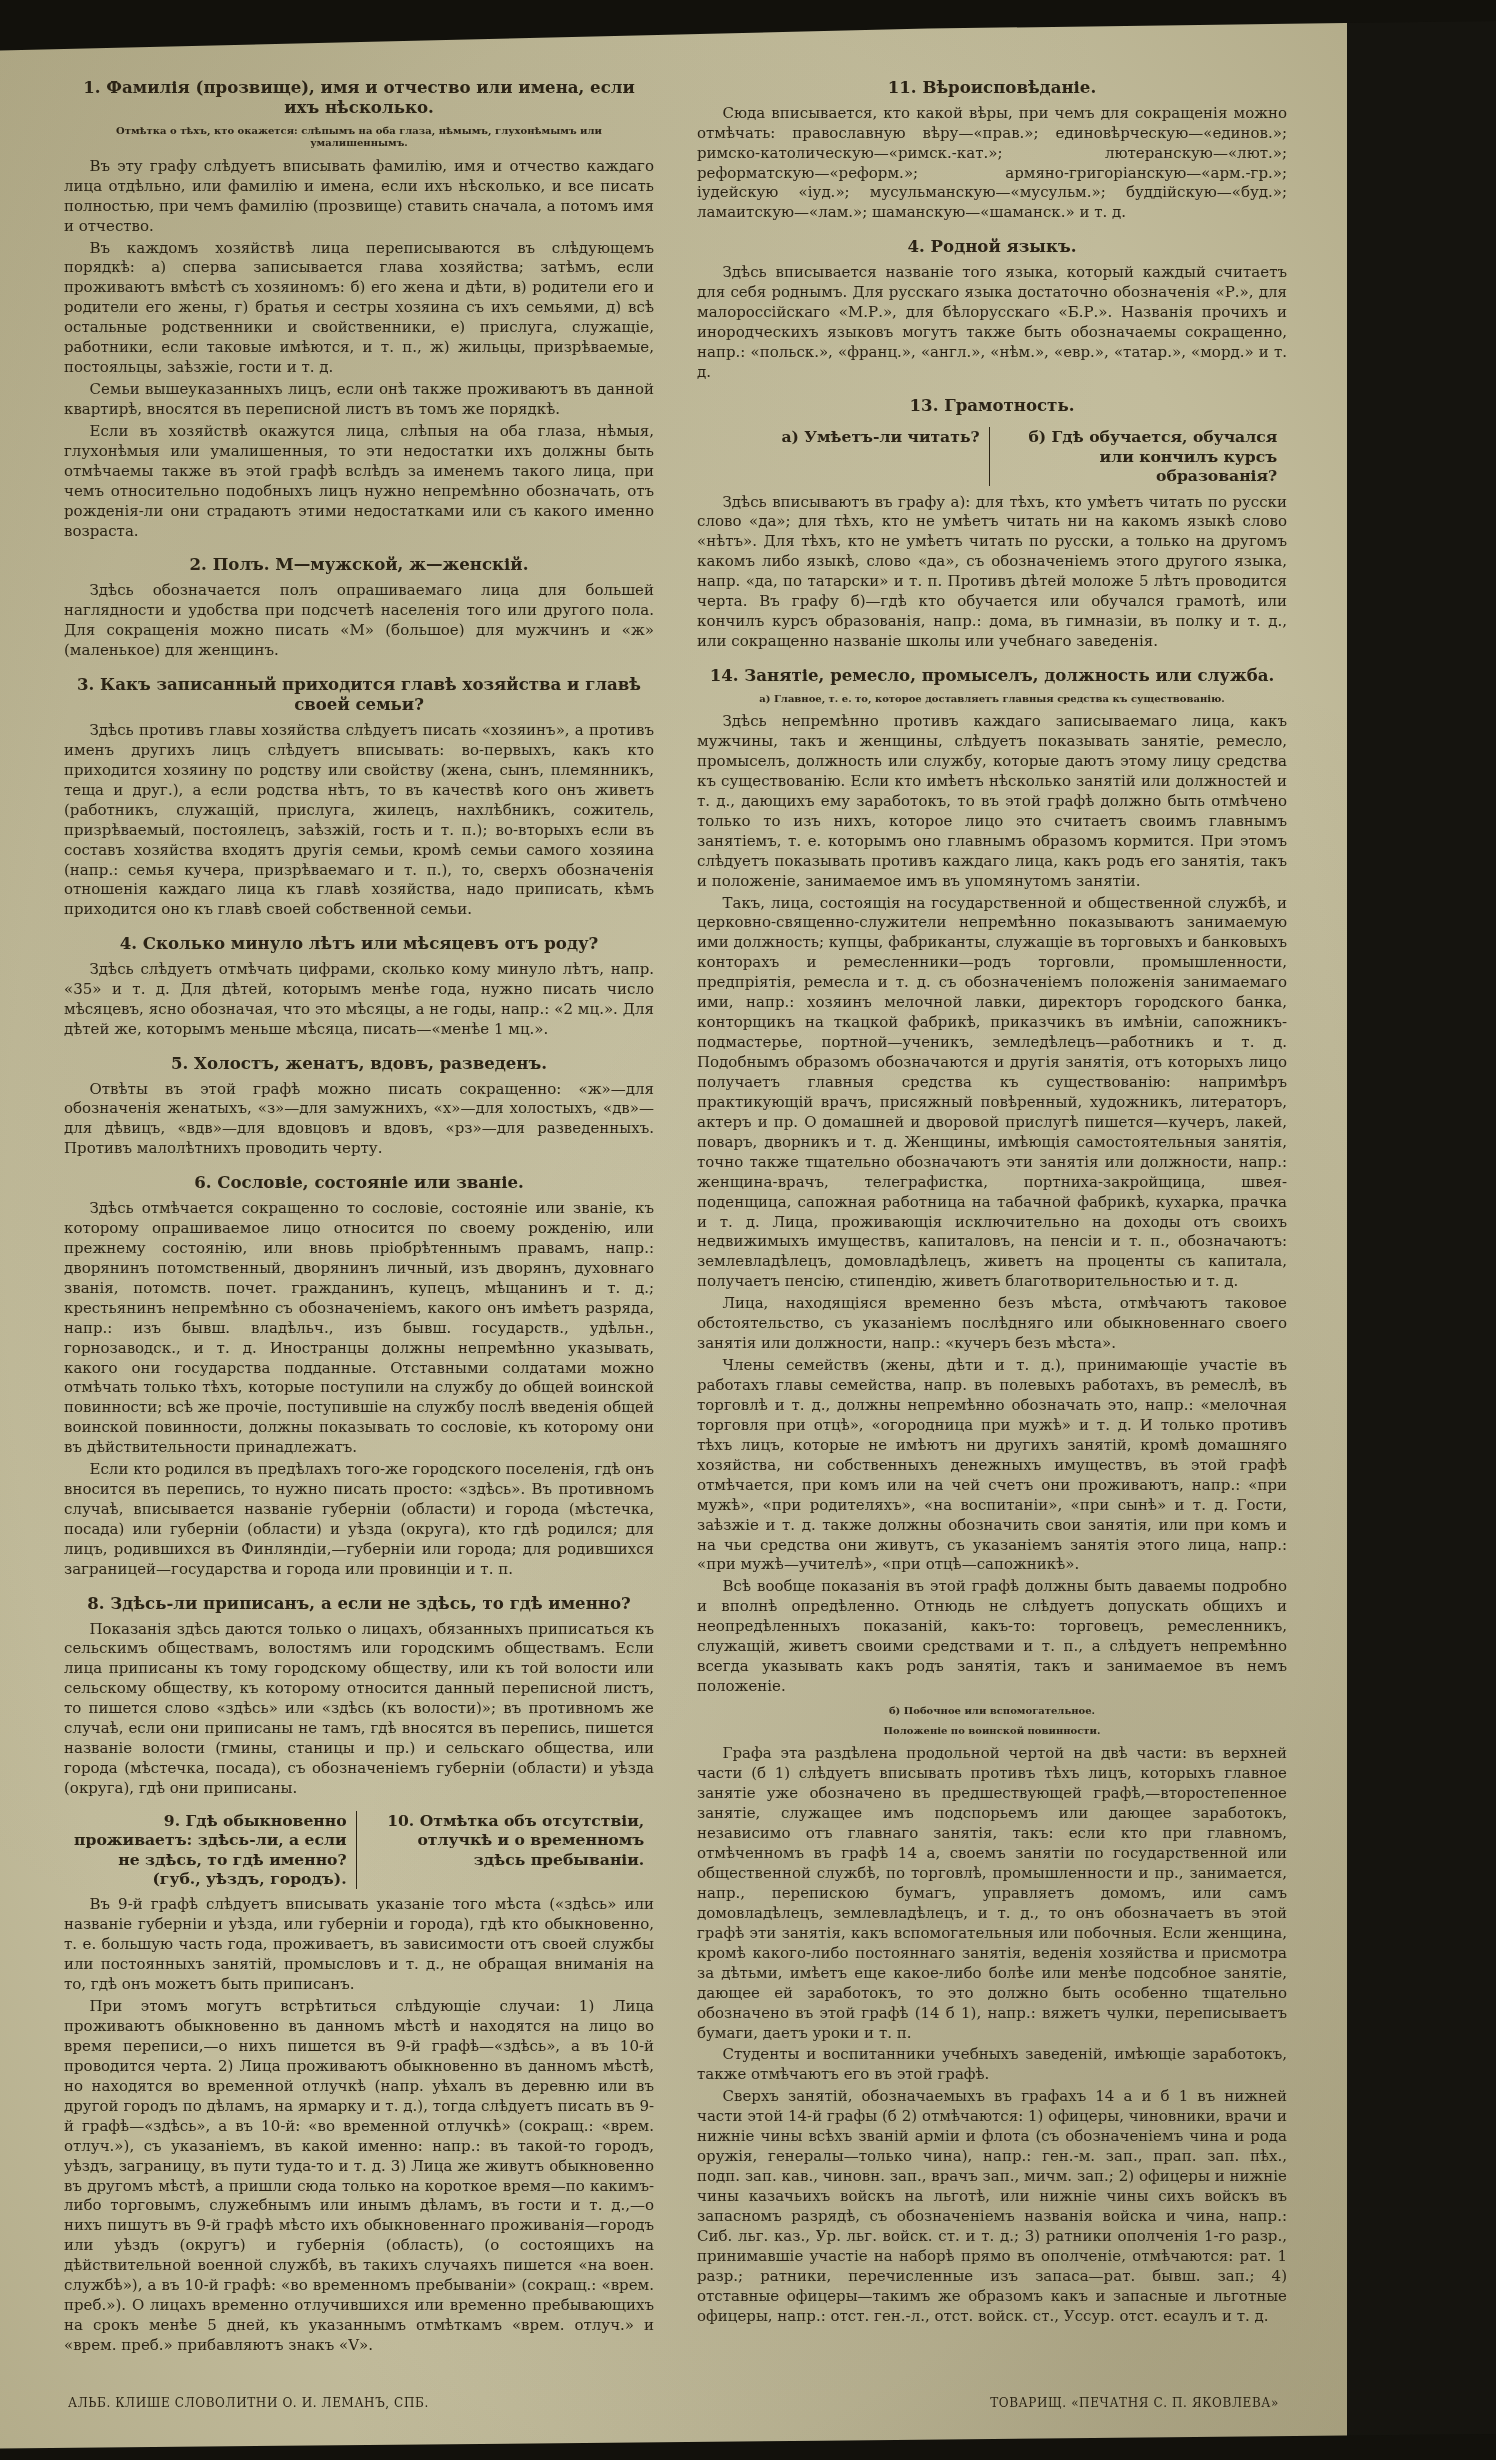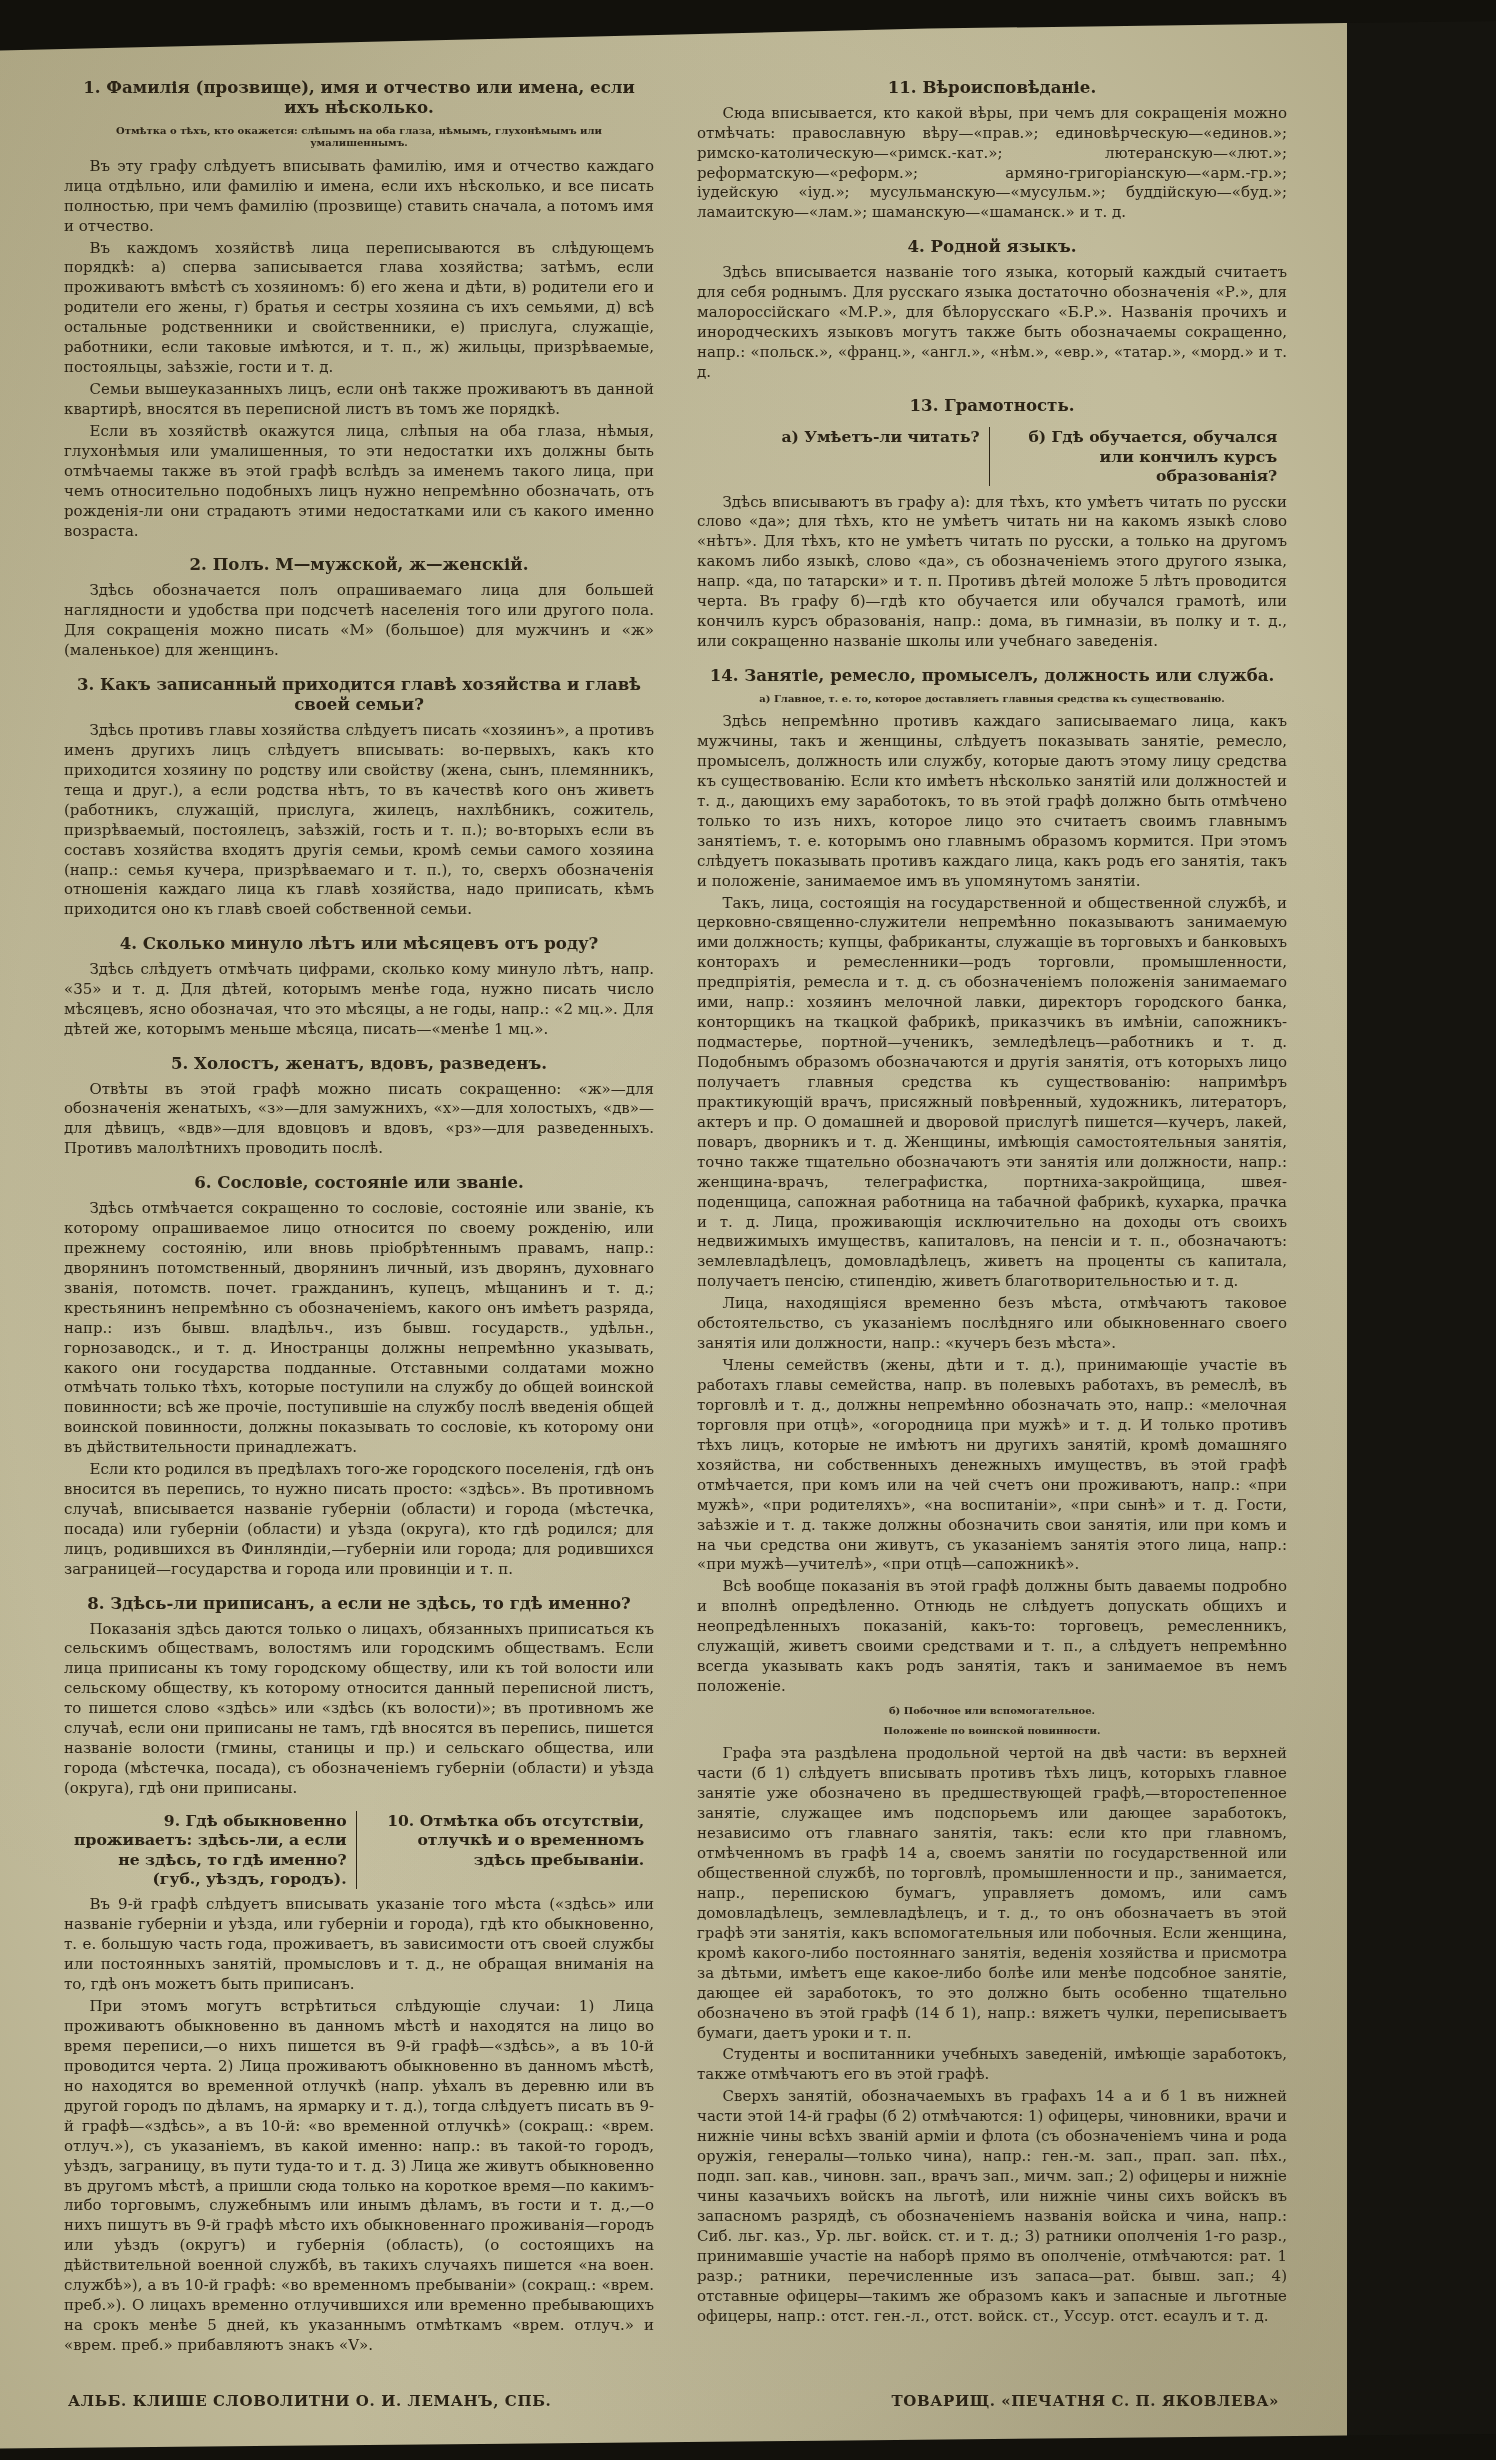--- a/index.html
+++ b/index.html
@@ -92,23 +92,23 @@
     border-left:1.5px solid #2b2315;
     padding-left:14px;
   }
   .footer{
     position:relative;
     z-index:2;
     margin-top:auto;
     display:flex;
     justify-content:space-between;
     padding:9.8px 68px 51px 68px;
-    font-size:15px;
+    font-size:12px;
     letter-spacing:0.6px;
-    font-weight:bold;
+    font-weight:normal;
   }
 </style>
 </head>
 <body>
 
 <div class="scan">
   <div class="edge-top"></div>
   <div class="paper">
     <div class="content">
       <div class="col">
@@ -118,21 +118,21 @@
           <p class="body">Въ каждомъ хозяйствѣ лица переписываются въ слѣдующемъ порядкѣ: а) сперва записывается глава хозяйства; затѣмъ, если проживаютъ вмѣстѣ съ хозяиномъ: б) его жена и дѣти, в) родители его и родители его жены, г) братья и сестры хозяина съ ихъ семьями, д) всѣ остальные родственники и свойственники, е) прислуга, служащіе, работники, если таковые имѣются, и т. п., ж) жильцы, призрѣваемые, постояльцы, заѣзжіе, гости и т. д.</p>
           <p class="body">Семьи вышеуказанныхъ лицъ, если онѣ также проживаютъ въ данной квартирѣ, вносятся въ переписной листъ въ томъ же порядкѣ.</p>
           <p class="body">Если въ хозяйствѣ окажутся лица, слѣпыя на оба глаза, нѣмыя, глухонѣмыя или умалишенныя, то эти недостатки ихъ должны быть отмѣчаемы также въ этой графѣ вслѣдъ за именемъ такого лица, при чемъ относительно подобныхъ лицъ нужно непремѣнно обозначать, отъ рожденія-ли они страдаютъ этими недостатками или съ какого именно возраста.</p>
           <h2 class="hd">2. Полъ. М—мужской, ж—женскій.</h2>
           <p class="body">Здѣсь обозначается полъ опрашиваемаго лица для большей наглядности и удобства при подсчетѣ населенія того или другого пола. Для сокращенія можно писать «М» (большое) для мужчинъ и «ж» (маленькое) для женщинъ.</p>
           <h2 class="hd">3. Какъ записанный приходится главѣ хозяйства и главѣ своей семьи?</h2>
           <p class="body">Здѣсь противъ главы хозяйства слѣдуетъ писать «хозяинъ», а противъ именъ другихъ лицъ слѣдуетъ вписывать: во-первыхъ, какъ кто приходится хозяину по родству или свойству (жена, сынъ, племянникъ, теща и друг.), а если родства нѣтъ, то въ качествѣ кого онъ живетъ (работникъ, служащій, прислуга, жилецъ, нахлѣбникъ, сожитель, призрѣваемый, постоялецъ, заѣзжій, гость и т. п.); во-вторыхъ если въ составъ хозяйства входятъ другія семьи, кромѣ семьи самого хозяина (напр.: семья кучера, призрѣваемаго и т. п.), то, сверхъ обозначенія отношенія каждаго лица къ главѣ хозяйства, надо приписать, кѣмъ приходится оно къ главѣ своей собственной семьи.</p>
           <h2 class="hd">4. Сколько минуло лѣтъ или мѣсяцевъ отъ роду?</h2>
           <p class="body">Здѣсь слѣдуетъ отмѣчать цифрами, сколько кому минуло лѣтъ, напр. «35» и т. д. Для дѣтей, которымъ менѣе года, нужно писать число мѣсяцевъ, ясно обозначая, что это мѣсяцы, а не годы, напр.: «2 мц.». Для дѣтей же, которымъ меньше мѣсяца, писать—«менѣе 1 мц.».</p>
           <h2 class="hd">5. Холостъ, женатъ, вдовъ, разведенъ.</h2>
-          <p class="body">Отвѣты въ этой графѣ можно писать сокращенно: «ж»—для обозначенія женатыхъ, «з»—для замужнихъ, «х»—для холостыхъ, «дв»—для дѣвицъ, «вдв»—для вдовцовъ и вдовъ, «рз»—для разведенныхъ. Противъ малолѣтнихъ проводить послѣ.</p>
+          <p class="body">Отвѣты въ этой графѣ можно писать сокращенно: «ж»—для обозначенія женатыхъ, «з»—для замужнихъ, «х»—для холостыхъ, «дв»—для дѣвицъ, «вдв»—для вдовцовъ и вдовъ, «рз»—для разведенныхъ. Противъ малолѣтнихъ проводить черту.</p>
           <h2 class="hd">6. Сословіе, состояніе или званіе.</h2>
           <p class="body">Здѣсь отмѣчается сокращенно то сословіе, состояніе или званіе, къ которому опрашиваемое лицо относится по своему рожденію, или прежнему состоянію, или вновь пріобрѣтеннымъ правамъ, напр.: дворянинъ потомственный, дворянинъ личный, изъ дворянъ, духовнаго званія, потомств. почет. гражданинъ, купецъ, мѣщанинъ и т. д.; крестьянинъ непремѣнно съ обозначеніемъ, какого онъ имѣетъ разряда, напр.: изъ бывш. владѣльч., изъ бывш. государств., удѣльн., горнозаводск., и т. д. Иностранцы должны непремѣнно указывать, какого они государства подданные. Отставными солдатами можно отмѣчать только тѣхъ, которые поступили на службу до общей воинской повинности; всѣ же прочіе, поступившіе на службу послѣ введенія общей воинской повинности, должны показывать то сословіе, къ которому они въ дѣйствительности принадлежатъ.</p>
           <p class="body">Если кто родился въ предѣлахъ того-же городского поселенія, гдѣ онъ вносится въ перепись, то нужно писать просто: «здѣсь». Въ противномъ случаѣ, вписывается названіе губерніи (области) и города (мѣстечка, посада) или губерніи (области) и уѣзда (округа), кто гдѣ родился; для лицъ, родившихся въ Финляндіи,—губерніи или города; для родившихся заграницей—государства и города или провинціи и т. п.</p>
           <h2 class="hd">8. Здѣсь-ли приписанъ, а если не здѣсь, то гдѣ именно?</h2>
           <p class="body">Показанія здѣсь даются только о лицахъ, обязанныхъ приписаться къ сельскимъ обществамъ, волостямъ или городскимъ обществамъ. Если лица приписаны къ тому городскому обществу, или къ той волости или сельскому обществу, къ которому относится данный переписной листъ, то пишется слово «здѣсь» или «здѣсь (къ волости)»; въ противномъ же случаѣ, если они приписаны не тамъ, гдѣ вносятся въ перепись, пишется названіе волости (гмины, станицы и пр.) и сельскаго общества, или города (мѣстечка, посада), съ обозначеніемъ губерніи (области) и уѣзда (округа), гдѣ они приписаны.</p>
           <div class="pair">
             <div class="cell">9. Гдѣ обыкновенно проживаетъ: здѣсь-ли, а если не здѣсь, то гдѣ именно? (губ., уѣздъ, городъ).</div>
             <div class="cell">10. Отмѣтка объ отсутствіи, отлучкѣ и о временномъ здѣсь пребываніи.</div>
           </div>
           <p class="body">Въ 9-й графѣ слѣдуетъ вписывать указаніе того мѣста («здѣсь» или названіе губерніи и уѣзда, или губерніи и города), гдѣ кто обыкновенно, т. е. большую часть года, проживаетъ, въ зависимости отъ своей службы или постоянныхъ занятій, промысловъ и т. д., не обращая вниманія на то, гдѣ онъ можетъ быть приписанъ.</p>

